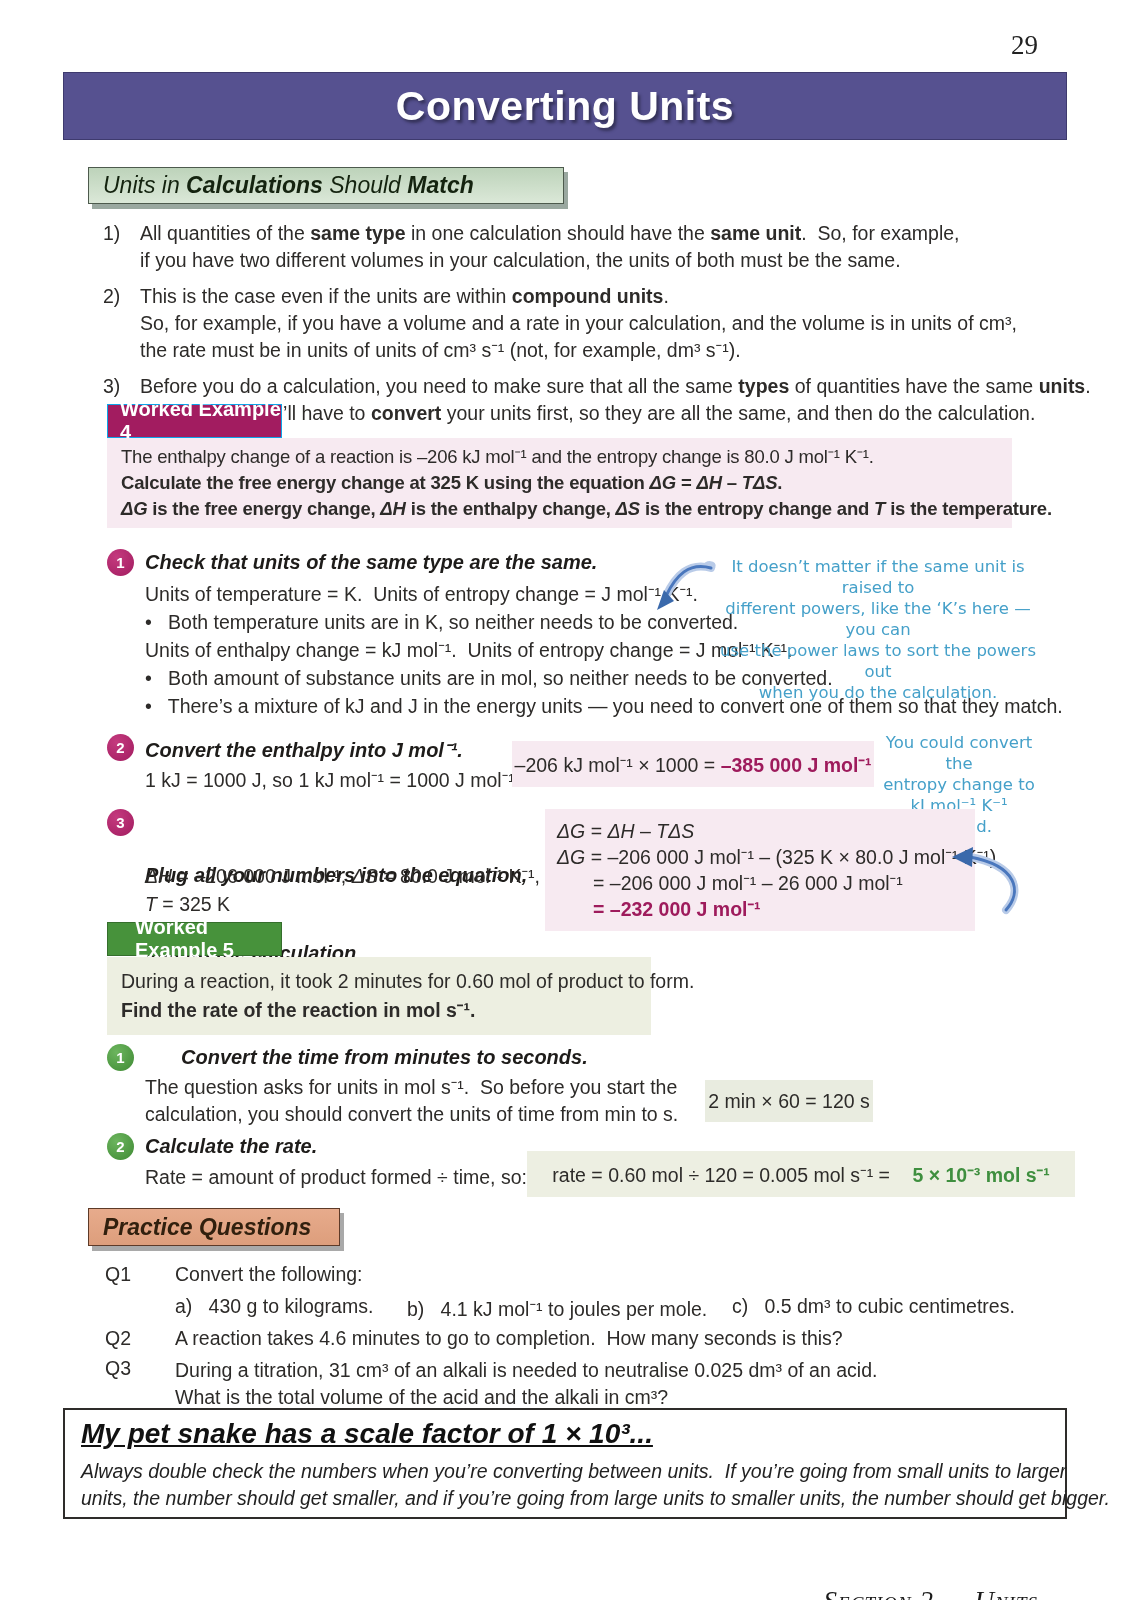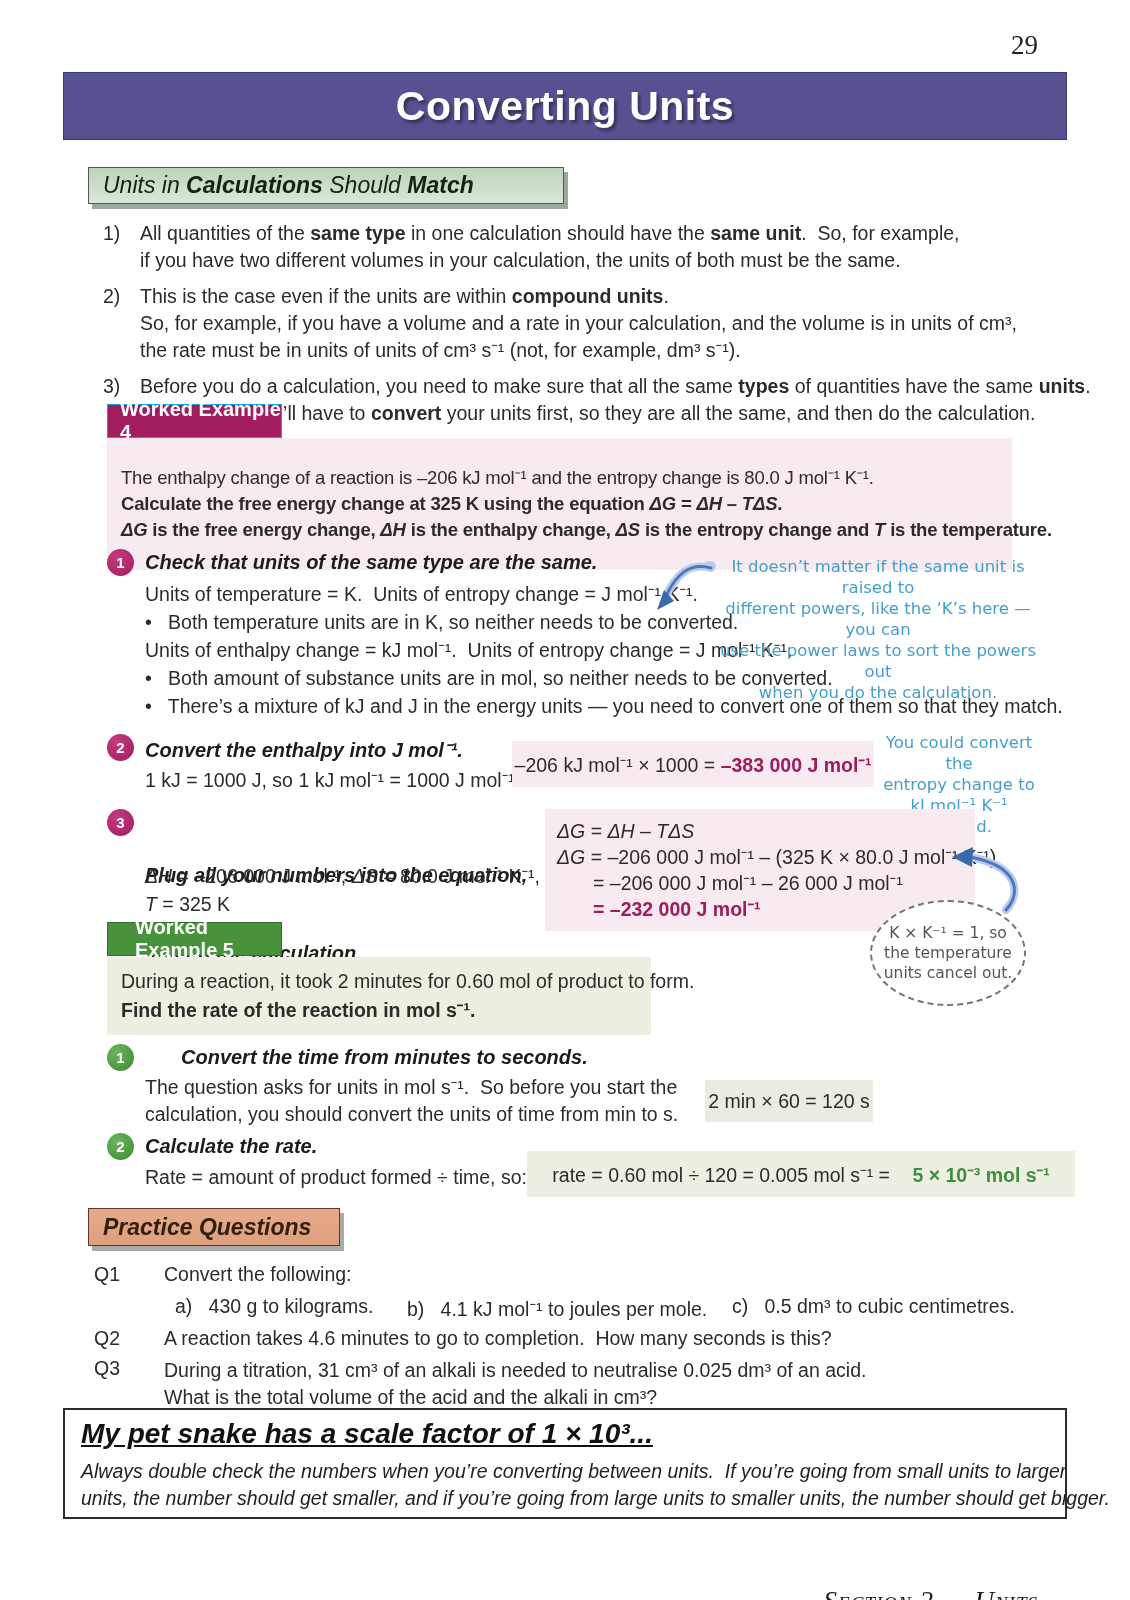--- a/index.html
+++ b/index.html
@@ -30,21 +30,21 @@
   #intro{position:absolute;left:103px;top:220px;width:960px;font-size:19.5px;line-height:27px;}
   #intro .item{display:flex;margin-bottom:9px;}
   #intro .num{width:37px;flex:none;}
 
   .we-label{position:absolute;width:175px;height:34px;color:#fff;font-weight:700;font-size:20px;
         display:flex;align-items:center;padding-left:12px;box-sizing:border-box;}
   #we4label{left:107px;top:404px;background:var(--example4-magenta,#a21c60);border:1px solid #0ea5e9;}
   #we5label{left:107px;top:922px;background:var(--example5-green,#47923b);border:1px solid #356e2c;padding-left:27px;}
 
   #we4box{position:absolute;left:107px;top:438px;width:905px;background:#f7eaf1;
-        padding:27px 14px;box-sizing:border-box;font-size:18.5px;line-height:26px;letter-spacing:-0.2px;}
+        padding:6px 14px;box-sizing:border-box;font-size:18.5px;line-height:26px;letter-spacing:-0.2px;}
 
   .badge{position:absolute;width:27px;height:27px;border-radius:50%;color:#fff;font-weight:700;
         font-size:15px;display:flex;align-items:center;justify-content:center;}
   .badge-mag{background:radial-gradient(circle at 35% 30%,#c43a7e,var(--example4-magenta,#a01a5c));}
   .badge-grn{background:radial-gradient(circle at 35% 30%,#6cb55e,#3f8a34);}
   #s1badge{left:107px;top:549px;} #s2badge{left:107px;top:734px;} #s3badge{left:107px;top:809px;}
   #t1badge{left:107px;top:1044px;} #t2badge{left:107px;top:1133px;}
 
   .step-head{position:absolute;font-size:20px;font-weight:700;font-style:italic;color:#1e1c1a;white-space:pre;}
   #s1head{left:145px;top:551px;} #s2head{left:145px;top:736px;}
@@ -81,21 +81,21 @@
         display:flex;align-items:center;justify-content:center;font-size:19.5px;}
   #ratebox{position:absolute;left:527px;top:1151px;width:548px;height:46px;background:#edefe2;
         display:flex;align-items:center;justify-content:center;font-size:19.5px;}
 
   #prachead{position:absolute;left:88px;top:1208px;width:252px;height:38px;
         background:linear-gradient(180deg,#e7ab8c,var(--practice-salmon,#dd9e7c));
         border:1.5px solid #5d3a28;box-shadow:4px 5px 0 #a9a9a9;
         display:flex;align-items:center;padding-left:14px;box-sizing:border-box;
         font-size:23px;font-style:italic;font-weight:600;color:#31200e;}
 
-  .qrow{position:absolute;left:94px;display:flex;font-size:19.5px;}
+  .qrow{position:absolute;left:105px;display:flex;font-size:19.5px;}
   .qlabel{width:70px;flex:none;}
   #q1{top:1263px;} #q1opts{position:absolute;left:175px;top:1295px;width:900px;height:28px;font-size:19.5px;}
   #q1opts .opt{position:absolute;top:0;white-space:pre;}
   #q1opts .opt:nth-child(1){left:0;} #q1opts .opt:nth-child(2){left:232px;} #q1opts .opt:nth-child(3){left:557px;}
   #q2{top:1327px;} #q3{top:1357px;}
   #q3 .q3wrap{line-height:27px;}
 
   #joke{position:absolute;left:63px;top:1408px;width:1004px;height:111px;
         border:2px solid #2e2c2a;padding:4px 16px;box-sizing:border-box;}
   #joke h2{margin:4px 0 8px 0;font-size:28px;font-style:italic;font-weight:700;color:#111;
@@ -179,21 +179,21 @@
     <div>It doesn’t matter if the same unit is raised to</div>
     <div>different powers, like the ‘K’s here — you can</div>
     <div>use the power laws to sort the powers out</div>
     <div>when you do the calculation.</div>
   </div>
 
   <div id="s2badge" class="badge badge-mag">2</div>
   <div id="s2head" class="step-head">Convert the enthalpy into J mol⁻¹.</div>
   <div id="s2line" class="step-body line">1 kJ = 1000 J, so 1 kJ mol⁻¹ = 1000 J mol⁻¹</div>
   <div id="eqbox1">
-    <div class="line">–206 kJ mol⁻¹ × 1000 = <span class="mag">–383 000 J mol⁻¹</span></div>
+    <div class="line">–206 kJ mol⁻¹ × 1000 = <span class="mag">–385 000 J mol⁻¹</span></div>
   </div>
   <div id="note2" class="note">
     <div>You could convert the</div>
     <div>entropy change to</div>
     <div>kJ mol⁻¹ K⁻¹ instead.</div>
   </div>
 
   <div id="s3badge" class="badge badge-mag">3</div>
   <div id="s3head" class="step-head">
     <div class="line">Plug all your numbers into the equation,</div>
@@ -207,25 +207,20 @@
     <div class="line"><span class="it">ΔG</span> = <span class="it">ΔH</span> – <span class="it">TΔS</span></div>
     <div class="line"><span class="it">ΔG</span> = –206 000 J mol⁻¹ – (325 K × 80.0 J mol⁻¹ K⁻¹)</div>
     <div class="line indent">= –206 000 J mol⁻¹ – 26 000 J mol⁻¹</div>
     <div class="line indent"><span class="mag">= –232 000 J mol⁻¹</span></div>
   </div>
   <svg id="arrow2" class="arrow-svg" width="80" height="72" viewBox="0 0 80 72">
     <path d="M58,66 C74,48 70,22 22,13" fill="none" stroke="#b9cbe8" stroke-width="8" stroke-linecap="round"></path>
     <path d="M58,66 C74,48 70,22 22,13" fill="none" stroke="#4a77bd" stroke-width="3" stroke-linecap="round"></path>
     <polygon points="4,13 25,3 24,23" fill="#3a69ab"></polygon>
   </svg>
-  <div id="bubble">
-    <div>K × K⁻¹ = 1, so</div>
-    <div>the temperature</div>
-    <div>units cancel out.</div>
-  </div>
 
   <div id="we5label" class="we-label">
     <span>Worked Example 5</span>
   </div>
   <div id="we5box">
     <div class="line">During a reaction, it took 2 minutes for 0.60 mol of product to form.</div>
     <div class="line"><span class="b">Find the rate of the reaction in mol s⁻¹.</span></div>
   </div>
 
   <div id="t1badge" class="badge badge-grn">1</div>

